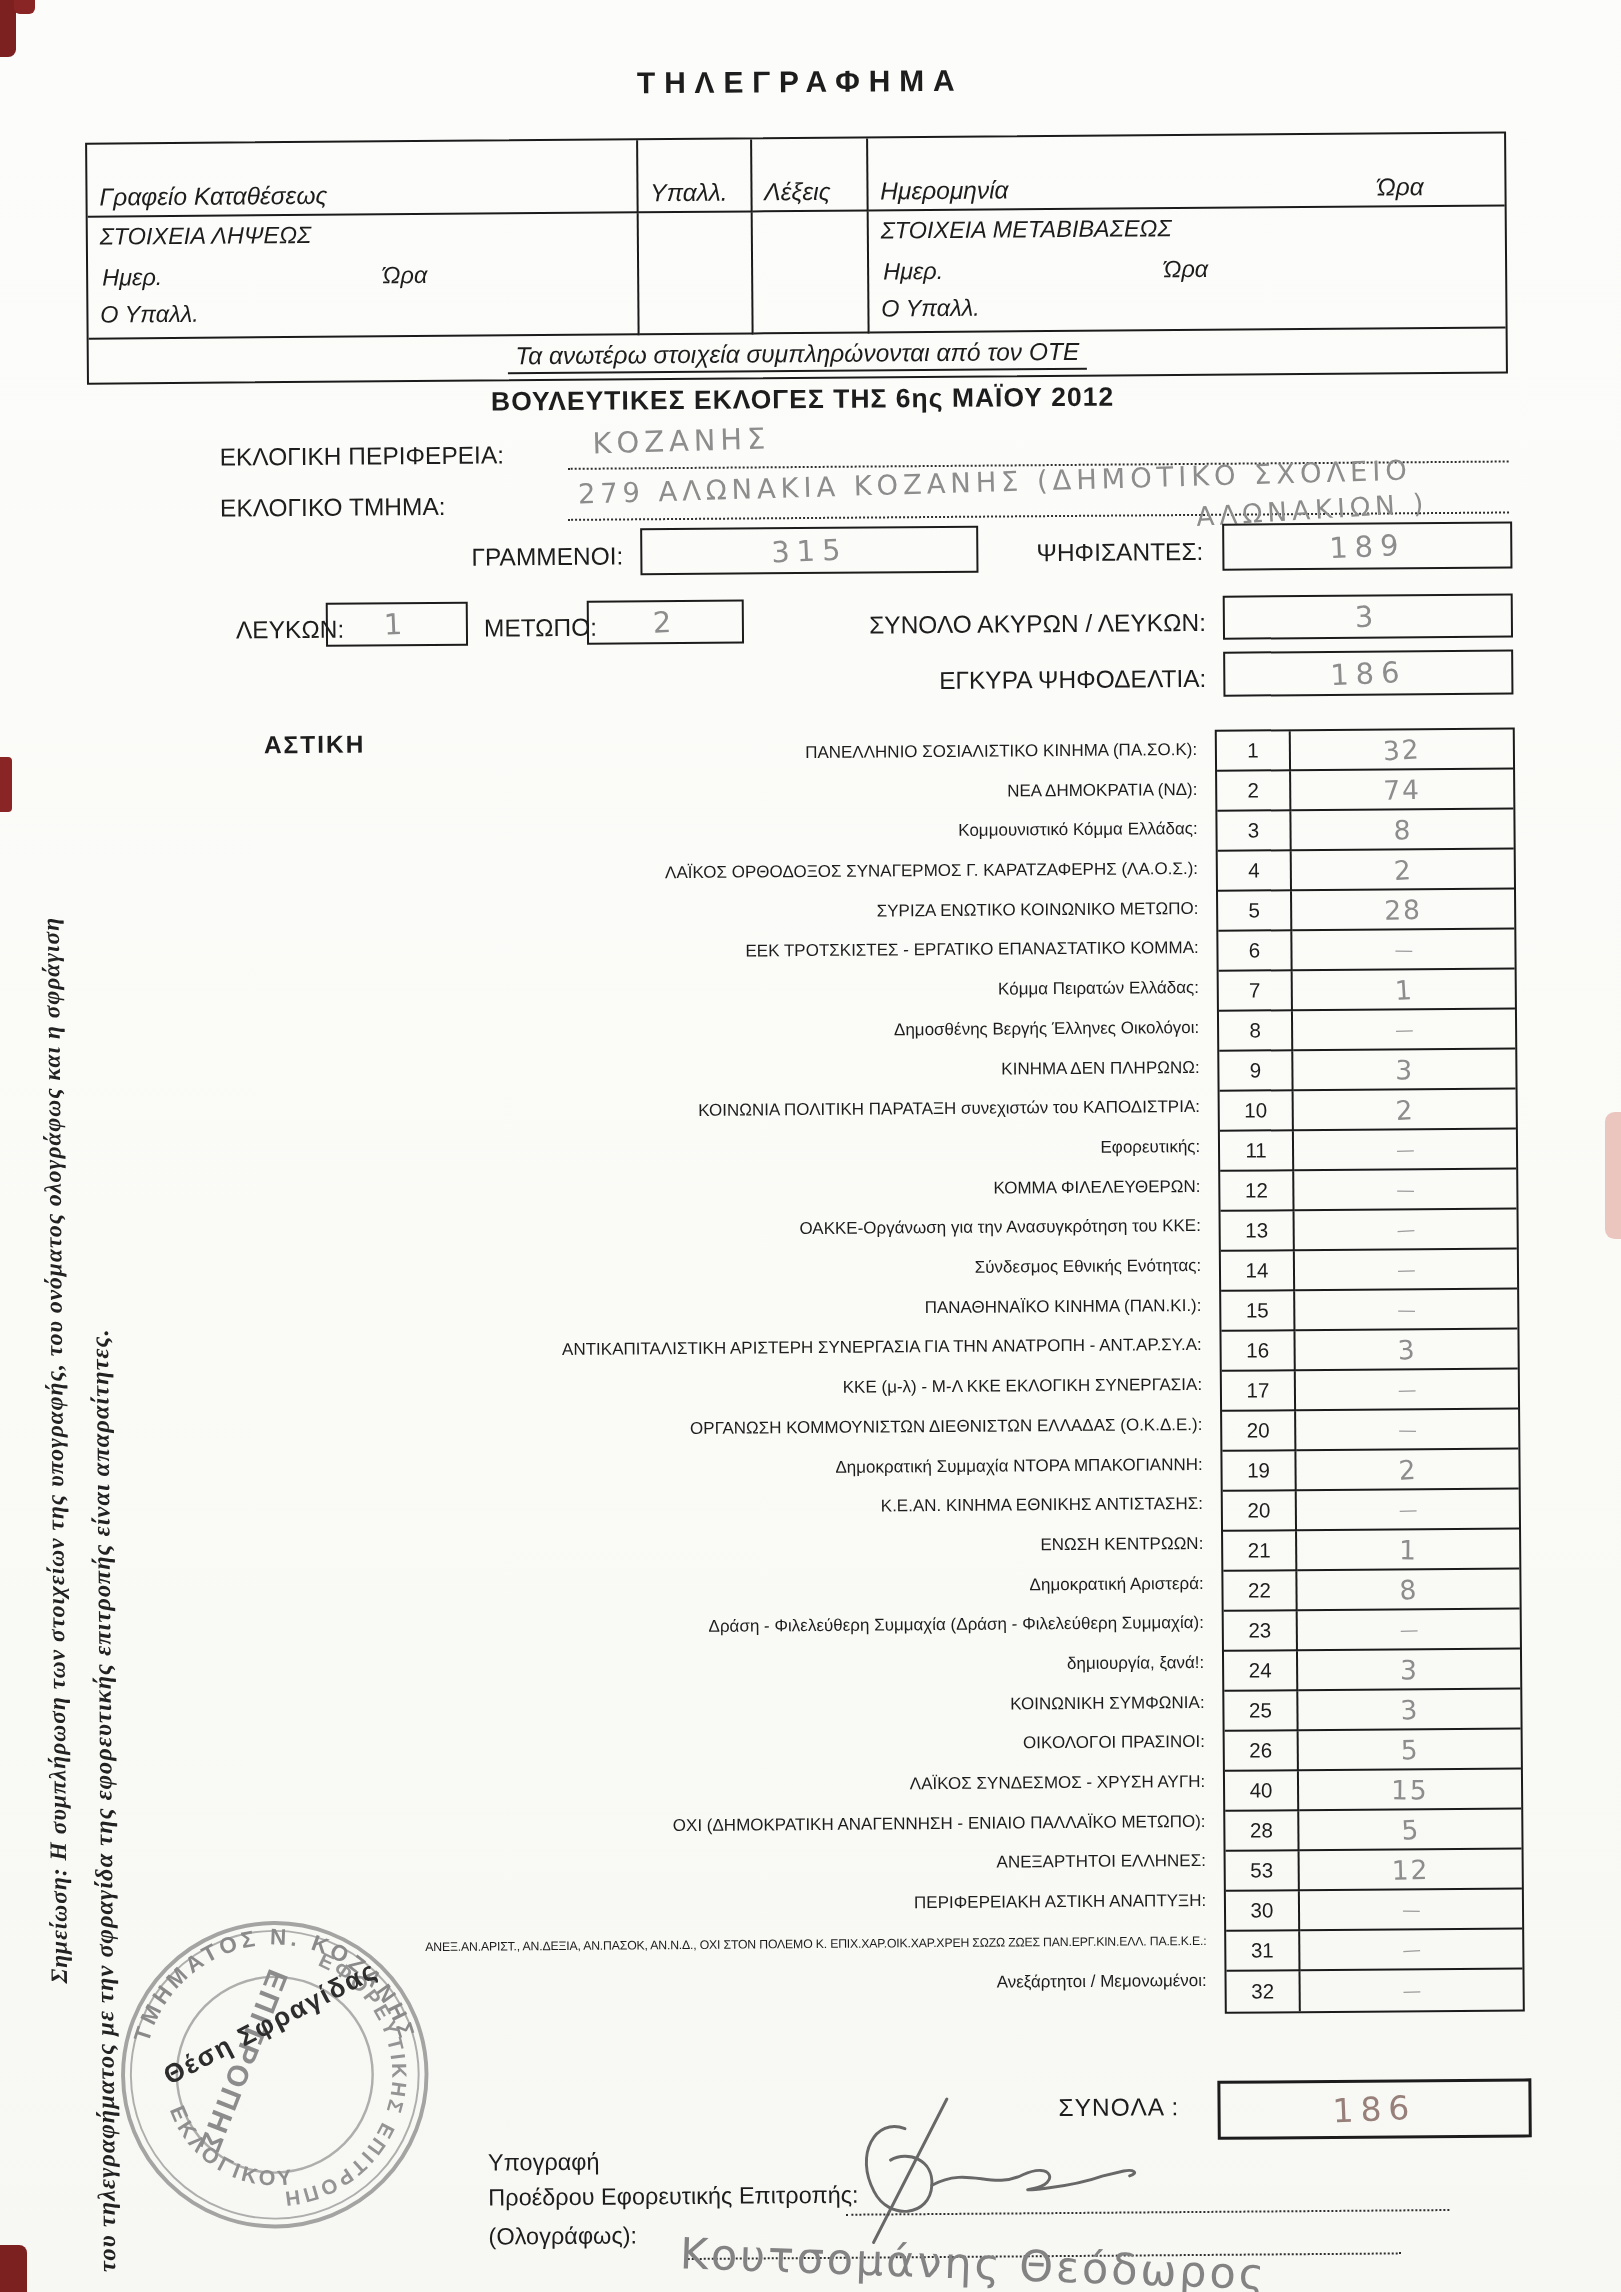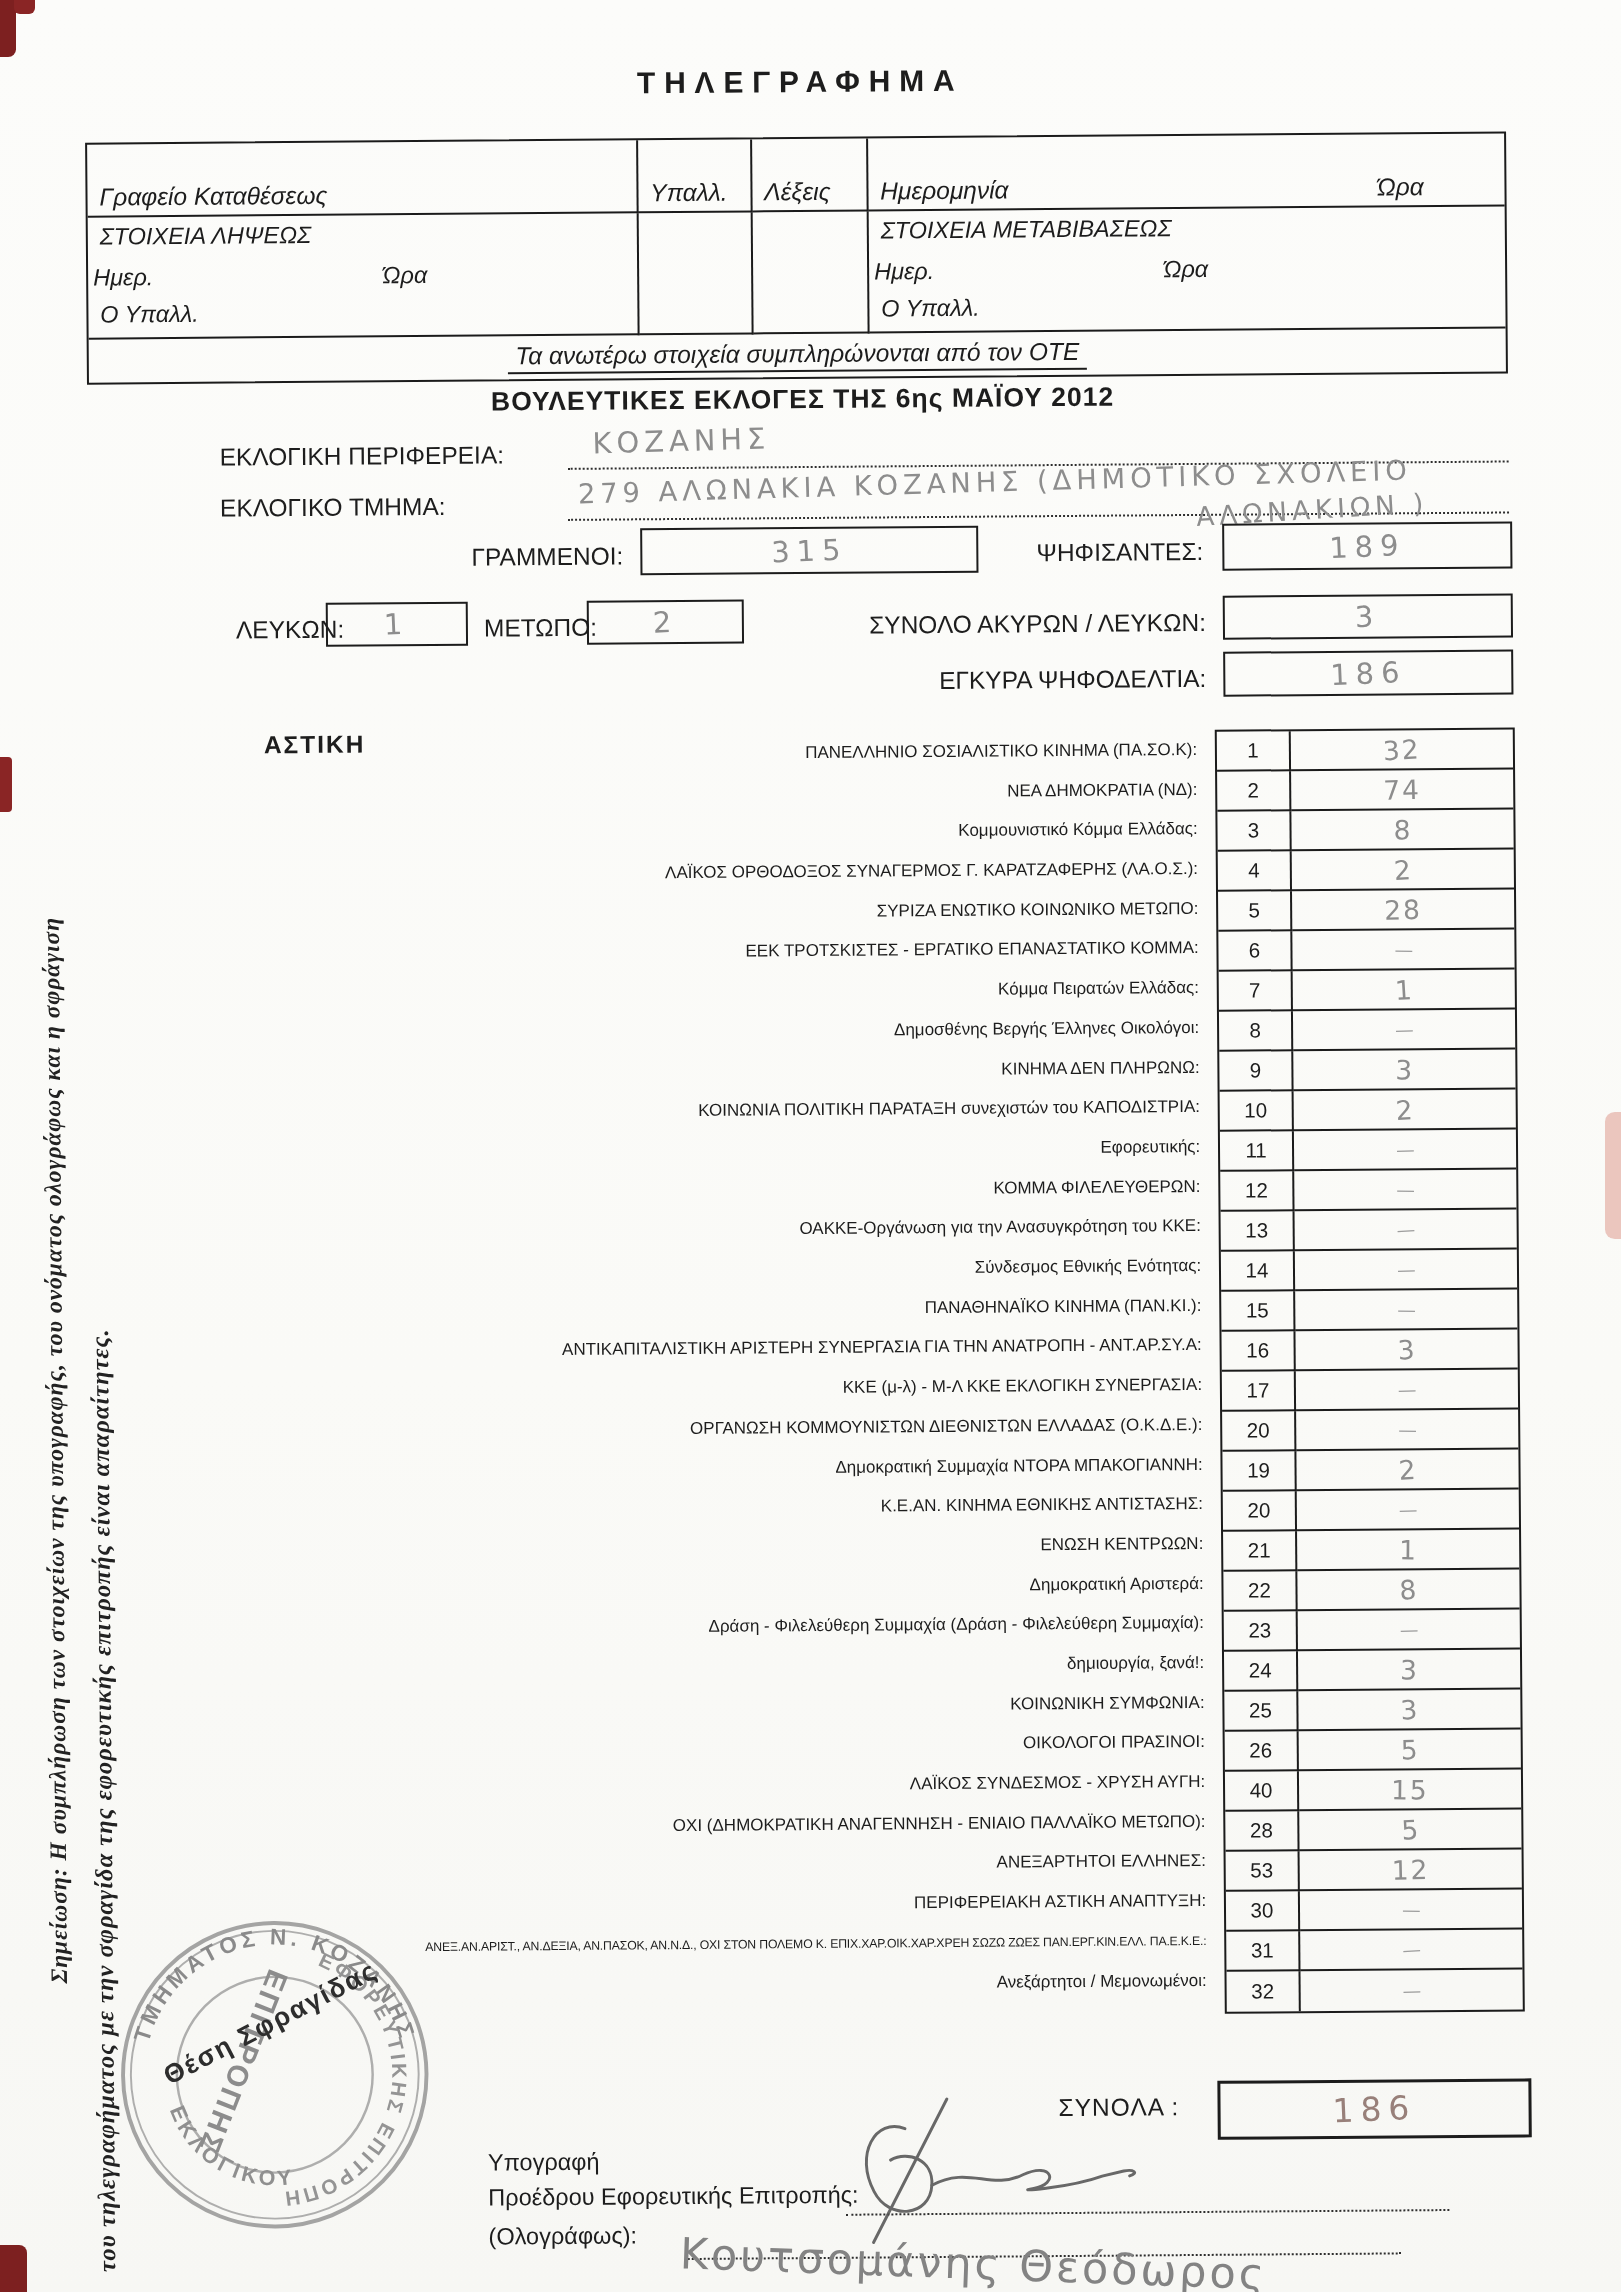--- a/index.html
+++ b/index.html
@@ -19,21 +19,21 @@
     font-size:30px;font-weight:bold;letter-spacing:8.8px;}
   .ote-table{left:93px;top:137px;width:1421px;border:2.9px solid #1b1b1b;
     display:grid;grid-template-columns:551px 114px 116px 1fr;font-style:italic;}
   .oc{border-right:2px solid #1b1b1b;border-bottom:2px solid #1b1b1b;padding:3.9px 11.8px;}
   .oc.norr{border-right:none;}
   .hrow{height:73px;display:flex;align-items:flex-end;font-size:24.5px;}
   .hrow.split{justify-content:space-between;}
   .hrow .time-pad{padding-right:69px;}
   .drow{height:122px;font-size:23.5px;position:relative;}
   .drow .l1{position:absolute;left:11.8px;top:5.9px;}
-  .drow .l2{position:absolute;left:5px;top:47px;}
+  .drow .l2{position:absolute;left:14px;top:47px;}
   .drow .l2b{position:absolute;left:294px;top:47px;}
   .drow .l3{position:absolute;left:11.8px;top:84px;}
   .ote-footer{grid-column:1 / 5;height:43px;display:flex;align-items:center;
     justify-content:center;font-size:24.5px;border-bottom:none;}
   .ote-footer span{border-bottom:2px solid #1b1b1b;padding:0 7.8px 2px 7.8px;}
 
   
   .el-title{left:98px;top:384px;width:1421px;text-align:center;
     font-size:26.5px;font-weight:bold;letter-spacing:1px;}
   .flabel{font-size:24.5px;white-space:nowrap;}

